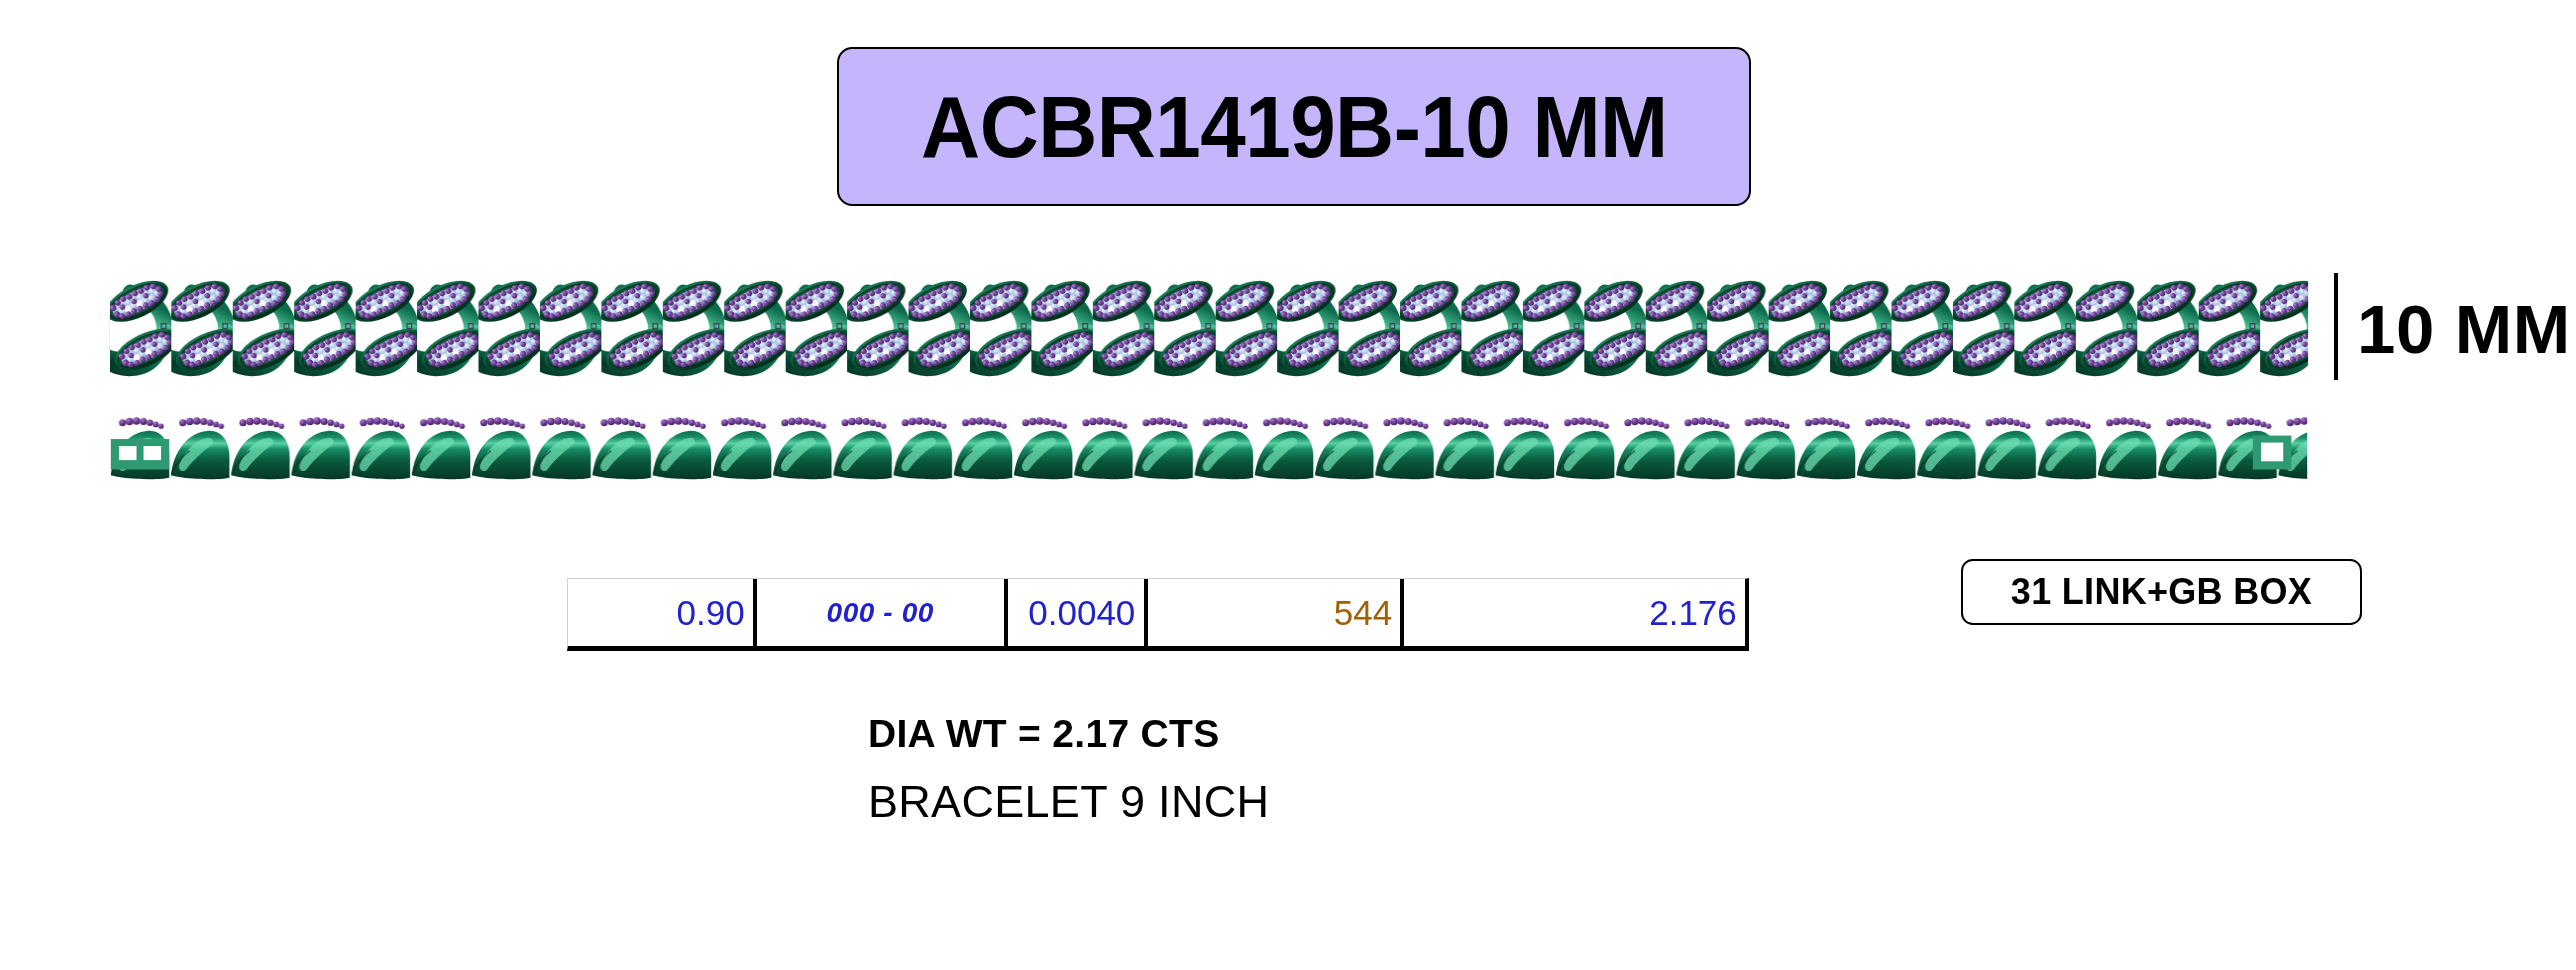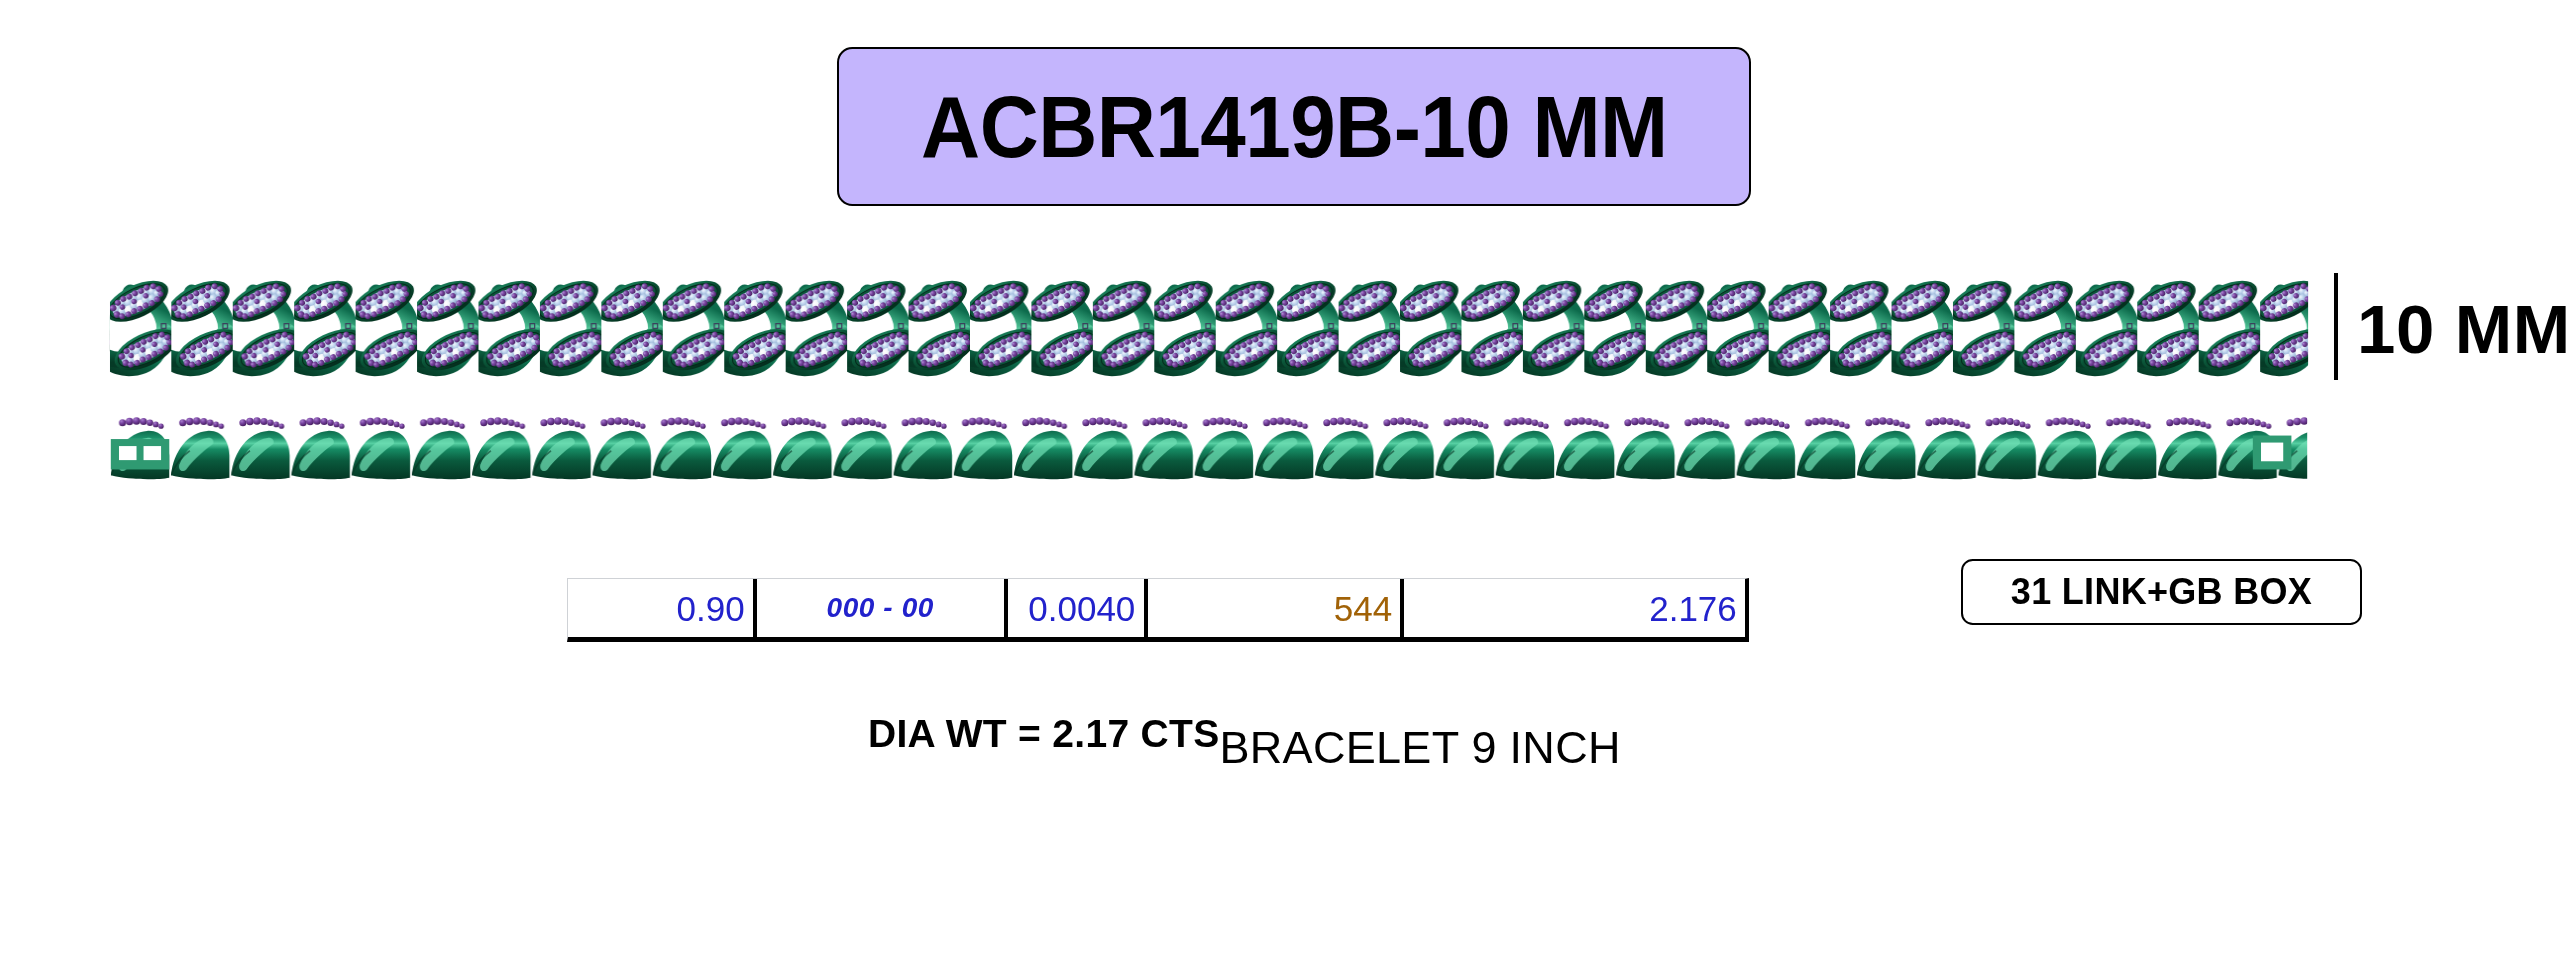--- a/index.html
+++ b/index.html
@@ -90,21 +90,21 @@
     overflow: hidden;
   }
   .chain-side-svg { display: block; }
 
   
   .spec-table {
     position: absolute;
     left: 567px;
     top: 578px;
     width: 1182px;
-    height: 64px;
+    height: 73px;
     box-sizing: border-box;
     border-top: 1.8px solid #cfd2d6;
     border-left: 1.8px solid #cfd2d6;
     border-right: 4.7px solid #000000;
     border-bottom: 5.3px solid #000000;
     background: #ffffff;
     display: flex;
     align-items: stretch;
   }
   .spec-cell {
@@ -153,20 +153,21 @@
     white-space: nowrap;
     letter-spacing: 0.3px;
   }
 
   
   .notes {
     position: absolute;
     left: 868px;
     top: 714px;
     display: flex;
+    flex-direction: column;
   }
   .note-line {
     font-family: "Liberation Sans Narrow", "Liberation Sans", sans-serif;
     color: #000000;
     white-space: nowrap;
     line-height: 1;
   }
   .note-bold {
     font-weight: bold;
     font-size: 39px;

